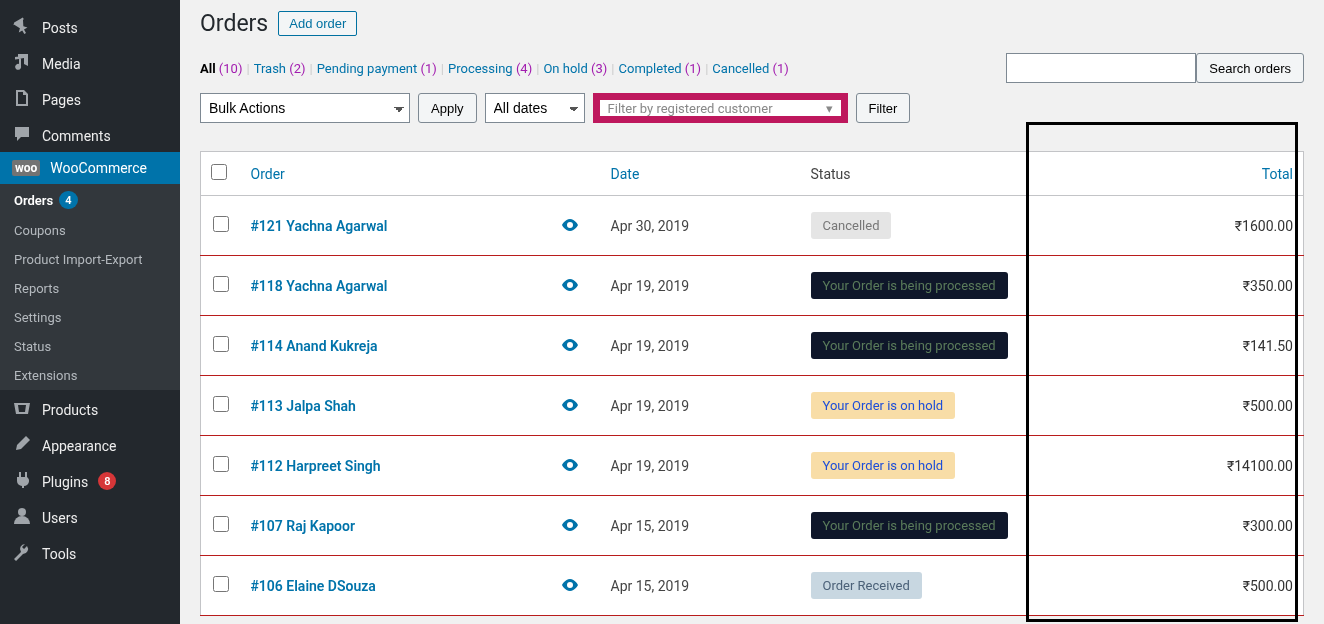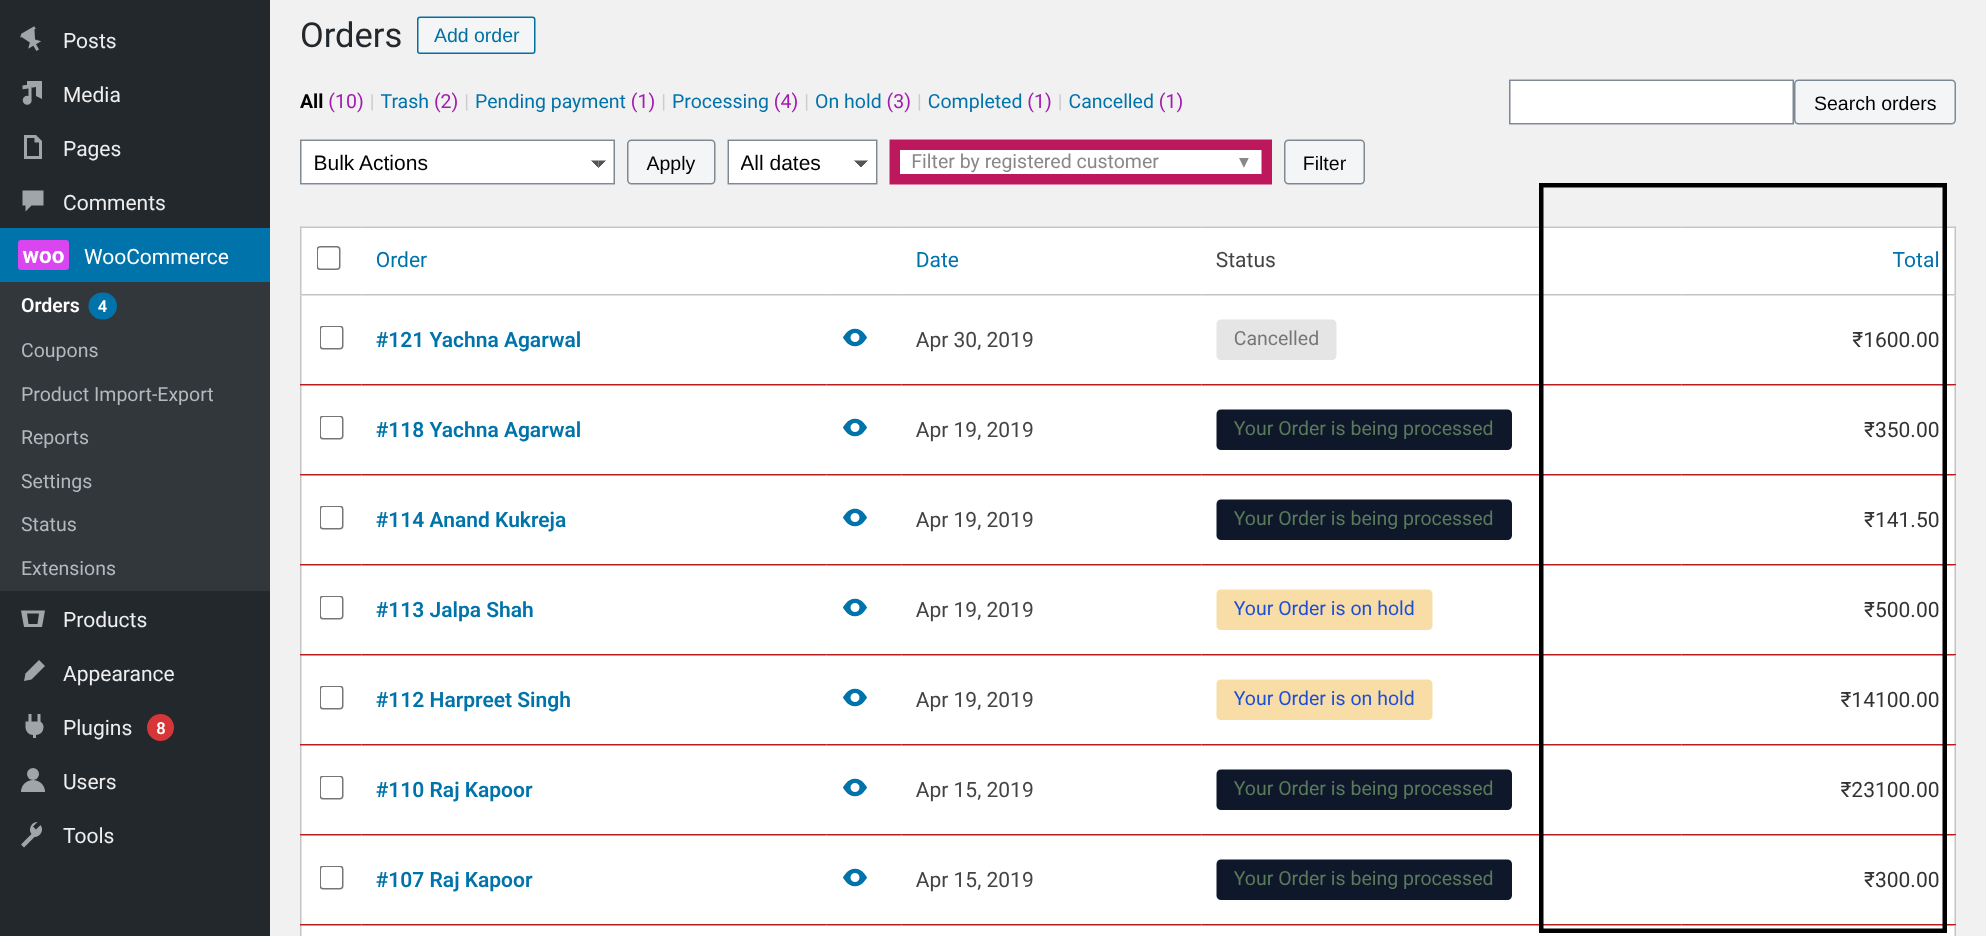--- a/index.html
+++ b/index.html
@@ -8,21 +8,21 @@
 .sidebar{width:180px;background:#23282d;color:#eee;flex-shrink:0;padding-top:8px}
 .sb-item{display:flex;align-items:flex-end;padding:8px 12px;color:#eee;font-size:14px;cursor:pointer;gap:10px}
 .sb-icon{width:20px;height:20px;display:flex;align-items:center;justify-content:center;color:#a0a5aa;font-size:16px}
 .sb-item.active{background:#0073aa;color:#fff;position:relative}
 .sb-item.active::after{content:"";position:absolute;right:-8px;top:50%;transform:translateY(-50%);border:8px solid transparent;border-right-color:#f1f1f1}
 .sb-sub{background:#32373c}
 .sb-sub .sb-subitem{display:flex;align-items:center;padding:7px 14px;color:#b4b9be;font-size:13px;cursor:pointer;gap:6px}
 .sb-sub .sb-subitem.current{color:#fff;font-weight:600}
 .sb-badge{display:inline-flex;align-items:center;justify-content:center;min-width:18px;height:18px;border-radius:9px;background:#0073aa;color:#fff;font-size:11px;padding:0 6px;font-weight:600}
 .sb-badge.red{background:#d63638}
-.woo-badge{background:#d946ef;color:#fff;font-size:15px;padding:1px 3px;border-radius:2px;font-weight:bold}
+.woo-badge{background:#737373;color:#fff;font-size:12px;padding:1px 3px;border-radius:2px;font-weight:bold}
 .main{flex:1;padding:10px 20px 0;overflow:hidden}
 .page-head{display:flex;align-items:center;gap:10px;margin-bottom:16px}
 .page-title{font-size:23px;font-weight:400;color:#23282d}
 .add-btn{border:1px solid #0071a1;color:#0071a1;background:#f3f5f6;padding:4px 10px;border-radius:2px;font-size:13px;cursor:pointer}
 .subrow{display:flex;justify-content:space-between;align-items:center;margin-bottom:10px}
 .filters-links{font-size:13px;color:#646970}
 .filters-links a{color:#0073aa;text-decoration:none}
 .filters-links .sep{color:#ccc;margin:0 4px}
 .filters-links .cnt{color:#a21caf}
 .search-box{display:flex;gap:0}
@@ -243,30 +243,20 @@
             <td><a href="#" class="order-link">#112 Harpreet Singh</a></td>
             <td><span class="eye"><svg width="18" height="12" viewBox="0 0 18 12" fill="currentColor">
                   <path d="M9 0C4 0 1 6 1 6s3 6 8 6 8-6 8-6-3-6-8-6zm0 9a3 3 0 110-6 3 3 0 010 6z"></path>
                 </svg></span></td>
             <td>Apr 19, 2019</td>
             <td><span class="status-pill status-hold">Your Order is on hold</span></td>
             <td class="r">₹14100.00</td>
           </tr>
           <tr>
             <td class="cb-col"><input type="checkbox" style=""></td>
-            <td><a href="#" class="order-link">#110 Raj Kapoor</a></td>
-            <td><span class="eye"><svg width="18" height="12" viewBox="0 0 18 12" fill="currentColor">
-                  <path d="M9 0C4 0 1 6 1 6s3 6 8 6 8-6 8-6-3-6-8-6zm0 9a3 3 0 110-6 3 3 0 010 6z"></path>
-                </svg></span></td>
-            <td>Apr 15, 2019</td>
-            <td><span class="status-pill status-processing">Your Order is being processed</span></td>
-            <td class="r">₹23100.00</td>
-          </tr>
-          <tr>
-            <td class="cb-col"><input type="checkbox" style=""></td>
             <td><a href="#" class="order-link">#107 Raj Kapoor</a></td>
             <td><span class="eye"><svg width="18" height="12" viewBox="0 0 18 12" fill="currentColor">
                   <path d="M9 0C4 0 1 6 1 6s3 6 8 6 8-6 8-6-3-6-8-6zm0 9a3 3 0 110-6 3 3 0 010 6z"></path>
                 </svg></span></td>
             <td>Apr 15, 2019</td>
             <td><span class="status-pill status-processing">Your Order is being processed</span></td>
             <td class="r">₹300.00</td>
           </tr>
           <tr>
             <td class="cb-col"><input type="checkbox" style=""></td>

